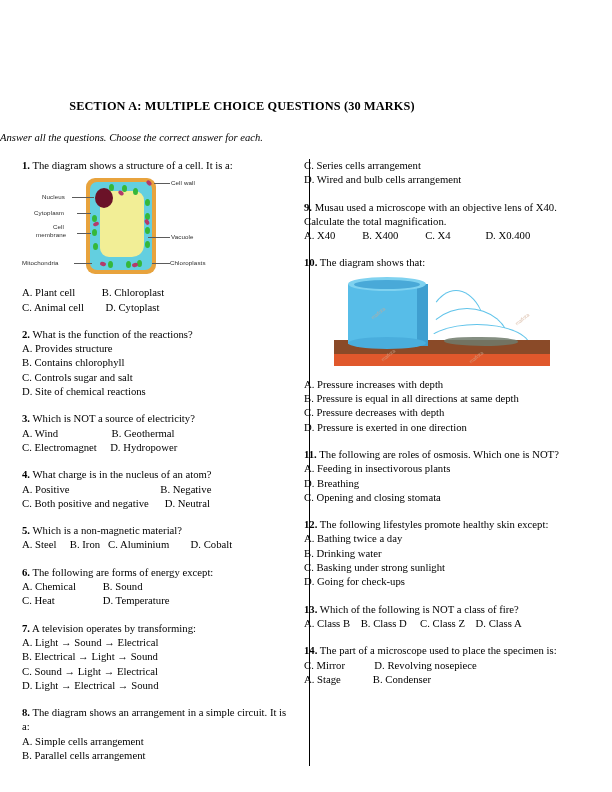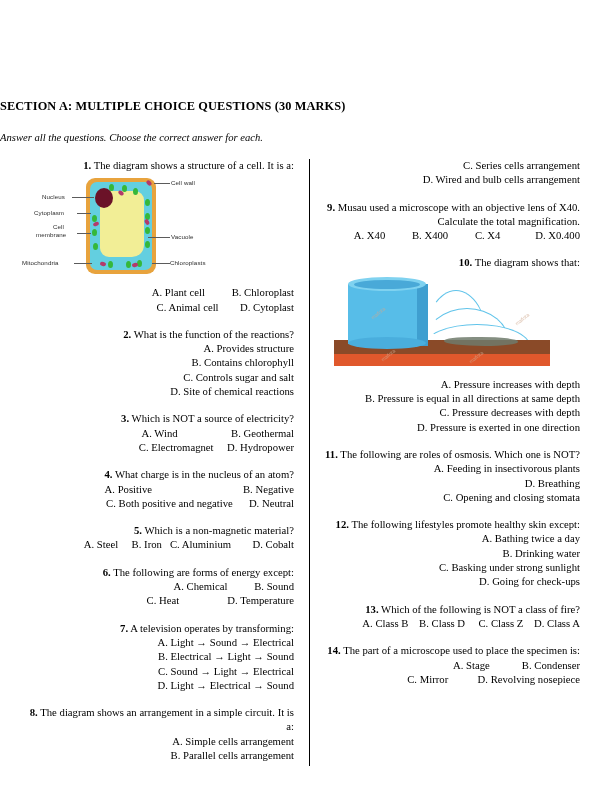--- a/index.html
+++ b/index.html
@@ -22,39 +22,38 @@
     width: 612px;
     height: 792px;
   }
 
   
   .section-title {
     position: absolute;
     top: 99px;
     left: 0;
     width: 484px;
-    text-align: left;
+    text-align: center;
     font-size: 12.3px;
     font-weight: bold;
     letter-spacing: 0.15px;
   }
   .instruction {
     position: absolute;
     top: 132px;
     left: 0;
     width: 612px;
     font-size: 10.6px;
     font-style: italic;
   }
 
   
   .col {
     position: absolute;
     top: 158px;
-    text-align: right;
   }
   .col-left  { left: 22px;  width: 272px; }
   .col-right { left: 304px; width: 276px; }
 
   .divider {
     position: absolute;
     left: 309px;
     top: 159px;
     width: 1px;
     height: 607px;
@@ -436,19 +435,19 @@
 
     <div>
       <p class="q-stem"><span class="q-num">13.</span> <span>Which of the following is NOT a class of fire?</span></p>
       <p class="opt">A. Class B    B. Class D     C. Class Z    D. Class A</p>
     </div>
 
     <div class="gap"></div>
 
     <div>
       <p class="q-stem"><span class="q-num">14.</span> <span>The part of a microscope used to place the specimen is:</span></p>
+      <p class="opt">C. Mirror           D. Revolving nosepiece</p>
       <p class="opt">A. Stage            B. Condenser</p>
-      <p class="opt">C. Mirror           D. Revolving nosepiece</p>
     </div>
 
   </div>
 
 </div>
 
 </body></html>

